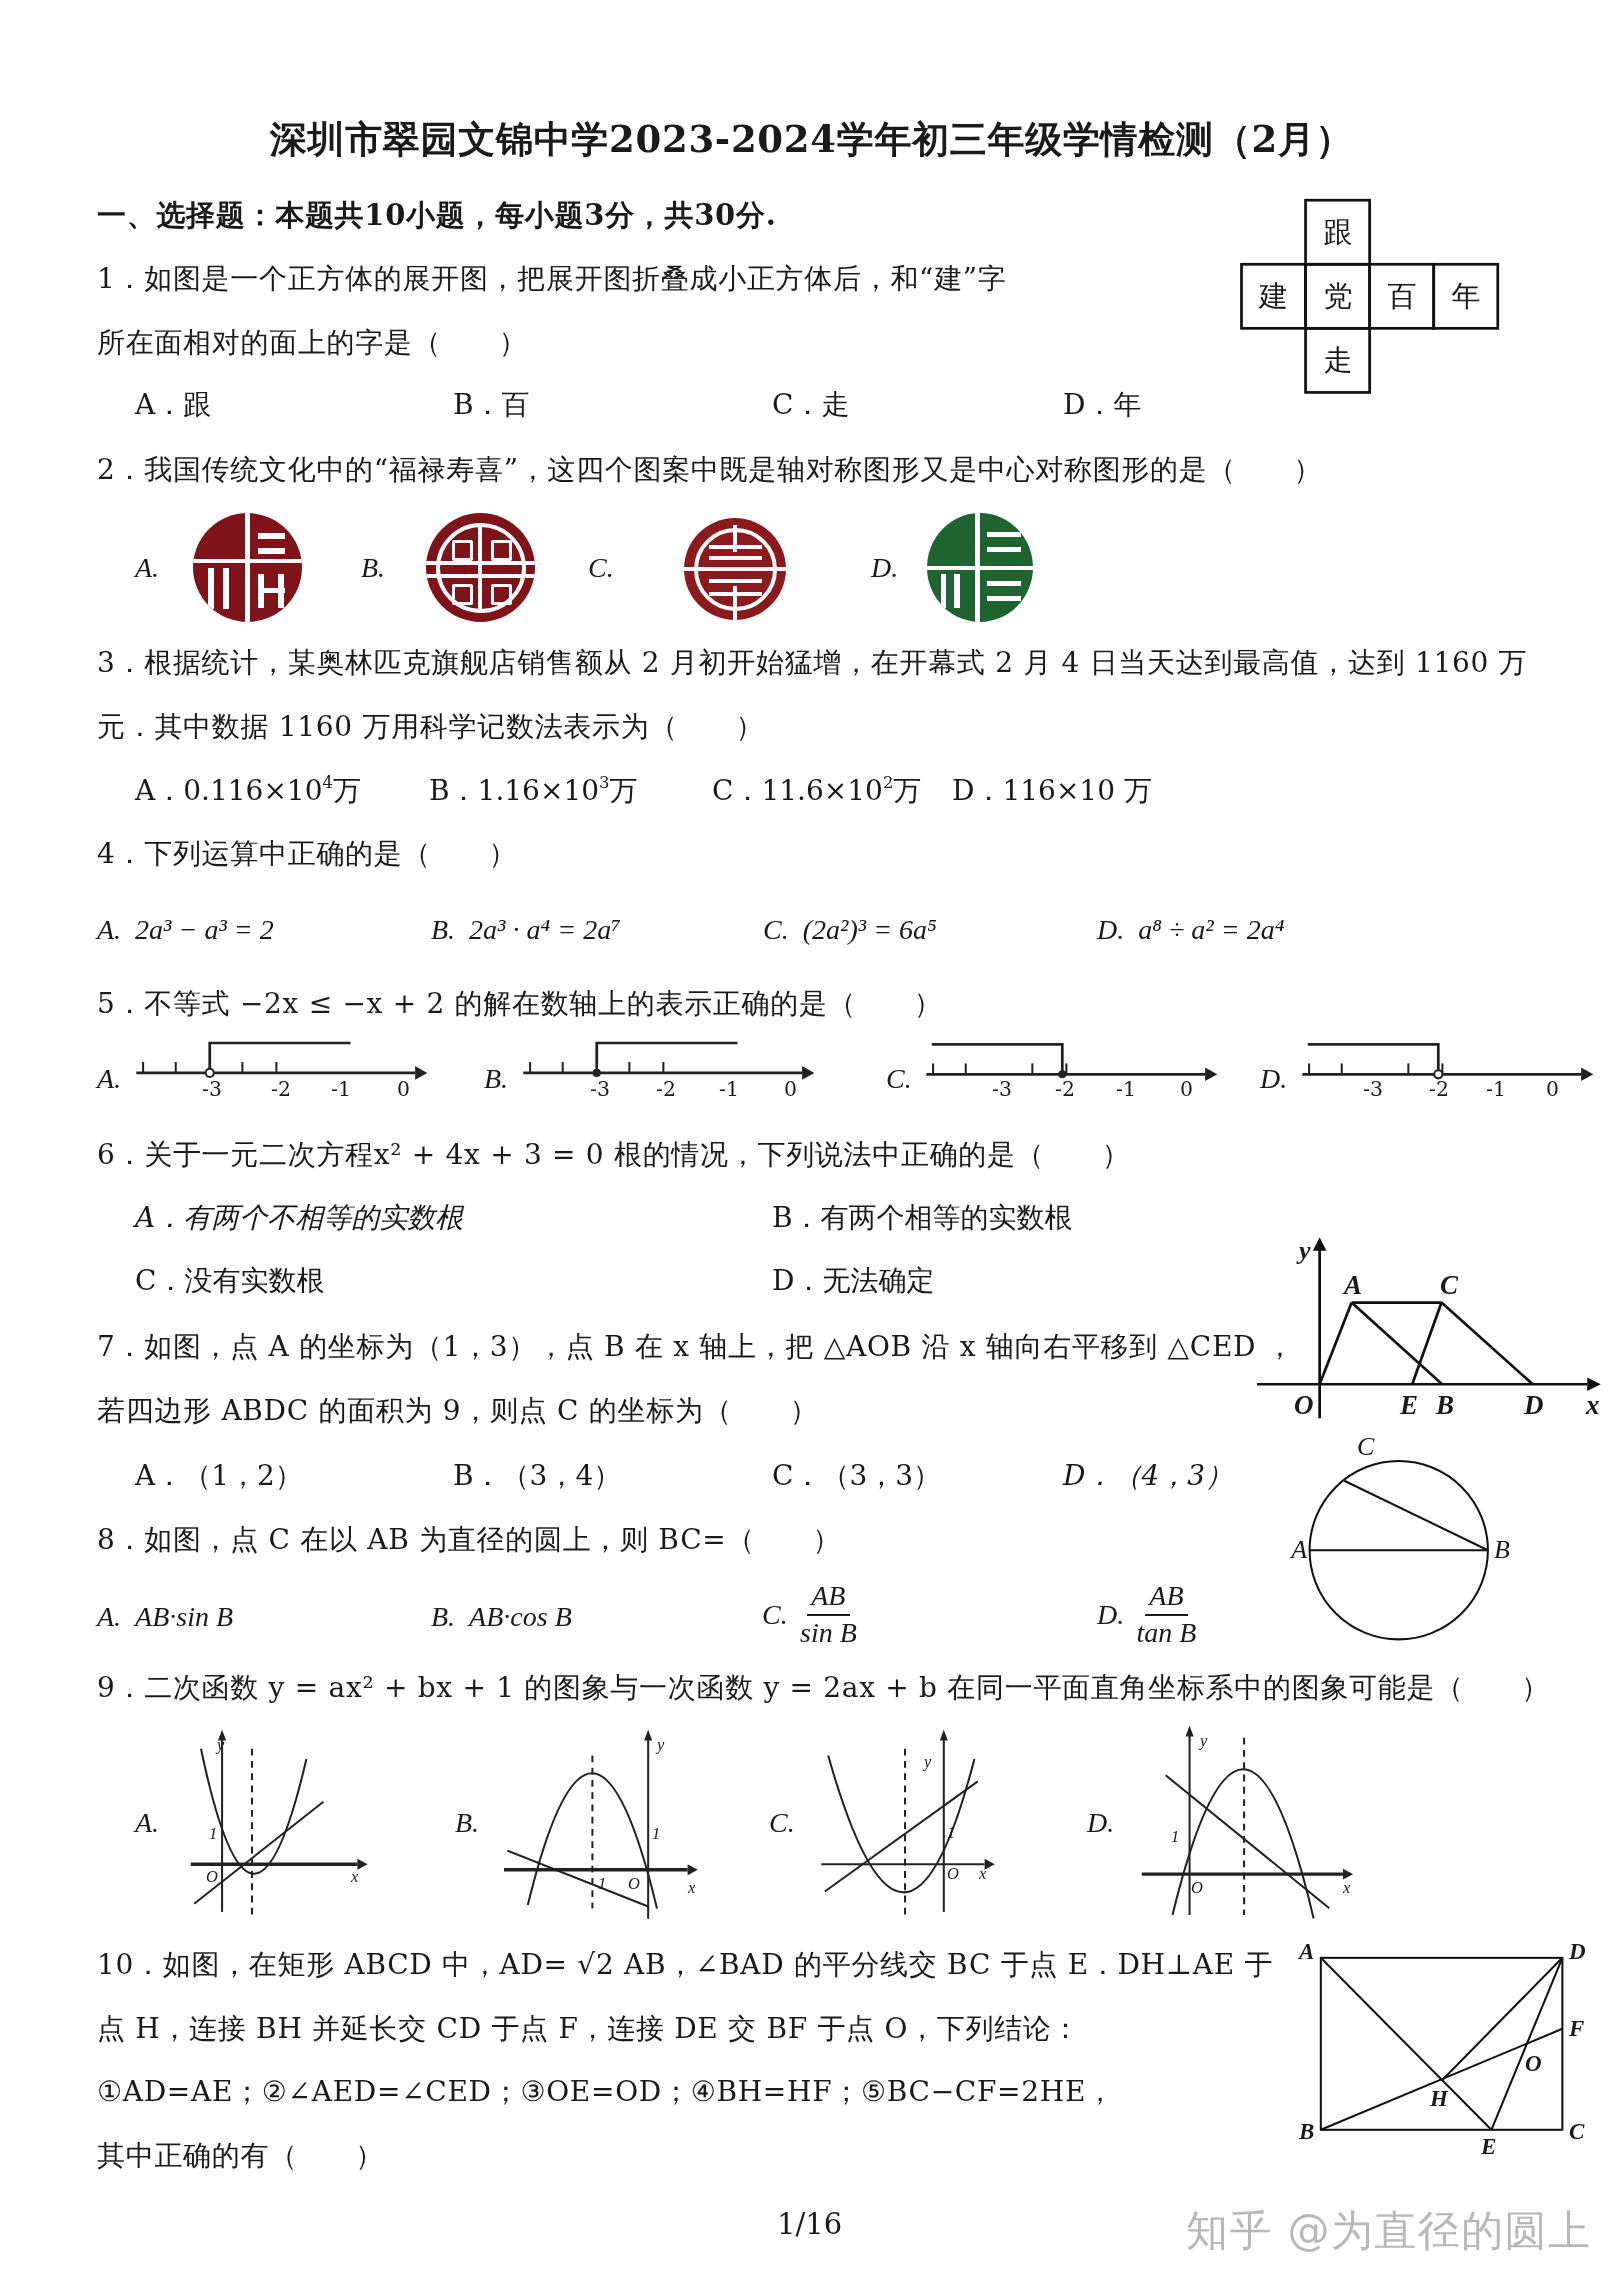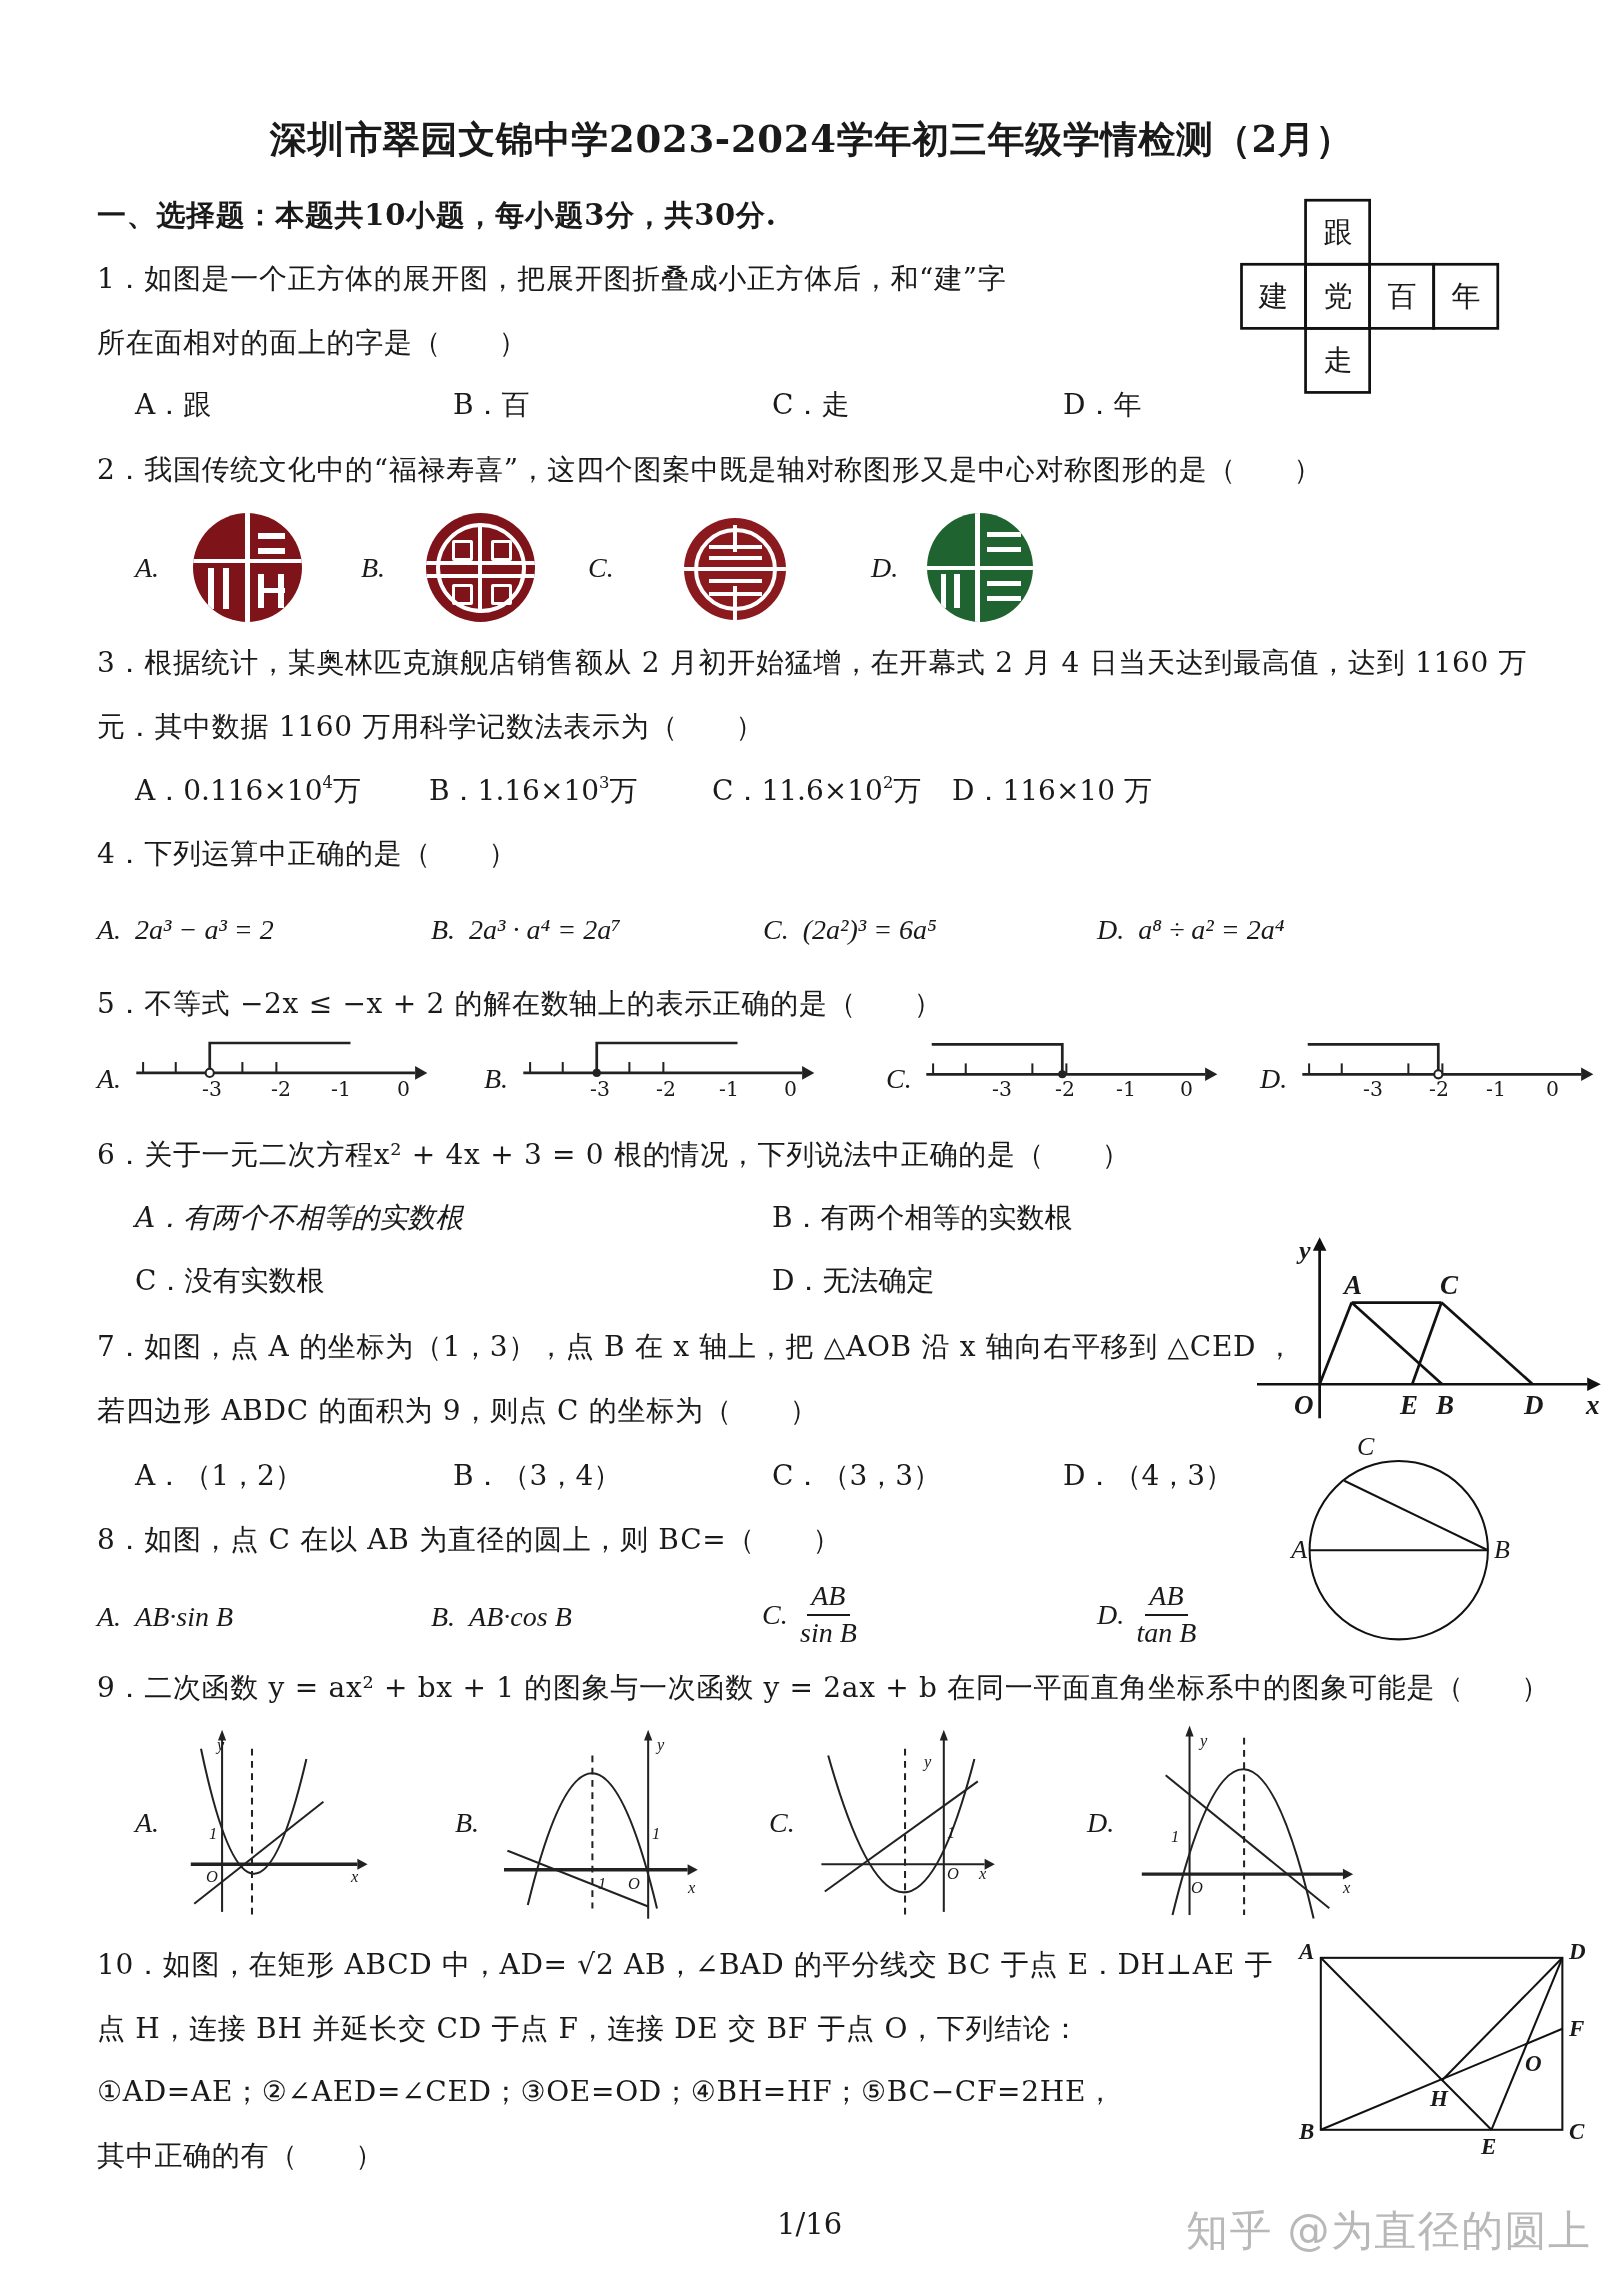--- a/index.html
+++ b/index.html
@@ -195,21 +195,21 @@
 <div class="opt" style="left:135px; top:1201px;font-style:italic;">A．有两个不相等的实数根</div>
 <div class="opt" style="left:772px; top:1201px;">B．有两个相等的实数根</div>
 <div class="opt" style="left:135px; top:1264px;">C．没有实数根</div>
 <div class="opt" style="left:772px; top:1264px;">D．无法确定</div>
 
 <div class="line" style="left:97px; top:1330px;">7．如图，点 A 的坐标为（1，3），点 B 在 x 轴上，把 △AOB 沿 x 轴向右平移到 △CED ，</div>
 <div class="line" style="left:97px; top:1394px;">若四边形 ABDC 的面积为 9，则点 C 的坐标为（　　）</div>
 <div class="opt" style="left:135px; top:1459px;">A．（1，2）</div>
 <div class="opt" style="left:453px; top:1459px;">B．（3，4）</div>
 <div class="opt" style="left:772px; top:1459px;">C．（3，3）</div>
-<div class="opt" style="left:1063px; top:1459px;">D．（4，3）</div>
+<div class="opt" style="left:1063px; top:1459px;font-style:italic;">D．（4，3）</div>
 
 <div class="abs" style="left:1257px; top:1237px; width:354px; height:191px;">
   <svg width="354" height="191" viewBox="0 0 520 280">
     <g stroke="#111" stroke-width="4" fill="none">
       <line x1="0" y1="216" x2="485" y2="216"></line>
       <line x1="92" y1="266" x2="92" y2="18"></line>
       <line x1="92" y1="216" x2="139" y2="96"></line>
       <line x1="139" y1="96" x2="271" y2="96"></line>
       <line x1="139" y1="96" x2="272" y2="216"></line>
       <line x1="271" y1="96" x2="228" y2="216"></line>

